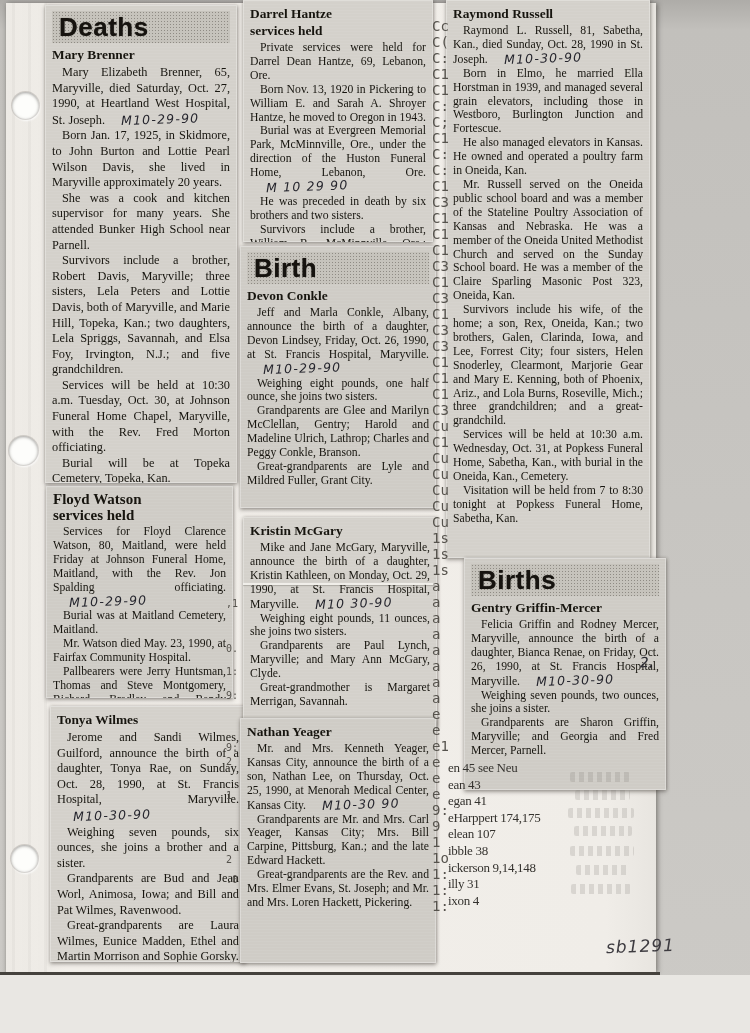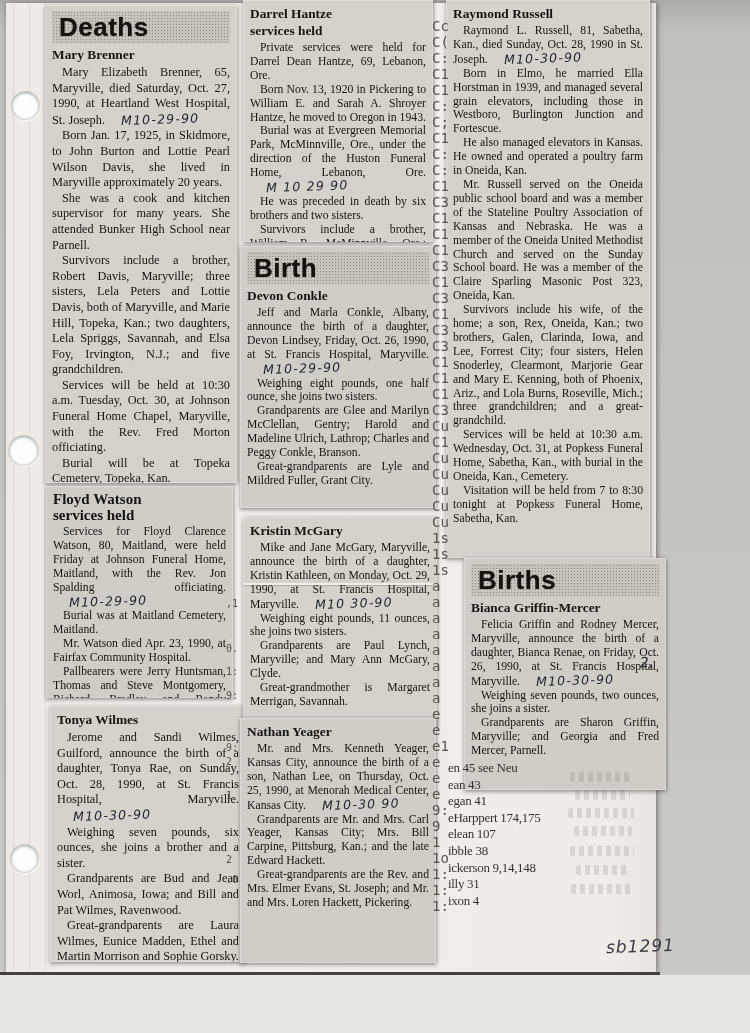--- a/index.html
+++ b/index.html
@@ -116,21 +116,21 @@
       <p class="para"><span>Burial will be at Topeka Cemetery, Topeka, Kan.</span></p>
     </div>
 </div>
 
 <div class="clip darker fs-b" style="left:46px;top:486px;width:187px;height:212px;">
   <h3 class="t">Floyd Watson</h3>
   <h3 class="t sub">services held</h3>
   <div class="body fs-b">
       <p class="para"><span>Services for Floyd Clarence Watson, 80, Maitland, were held Friday at Johnson Funeral Home, Maitland, with the Rev. Jon Spalding officiating.</span><span class="hand">M10-29-90</span></p>
       <p class="para"><span>Burial was at Maitland Cemetery, Maitland.</span></p>
-      <p class="para"><span>Mr. Watson died Apr. 23, 1990, at Fairfax Community Hospital.</span></p>
+      <p class="para"><span>Mr. Watson died May. 23, 1990, at Fairfax Community Hospital.</span></p>
       <p class="para"><span>Pallbearers were Jerry Huntsman, Thomas and Steve Montgomery, Richard, Bradley and Randy Patterson.</span></p>
     </div>
 </div>
 
 <div class="clip" style="left:50px;top:706px;width:196px;height:256px;">
   <h3 class="t">Tonya Wilmes</h3>
   <div class="body fs-a">
       <p class="para"><span>Jerome and Sandi Wilmes, Guilford, announce the birth of a daughter, Tonya Rae, on Sunday, Oct. 28, 1990, at St. Francis Hospital, Maryville.</span><span class="hand">M10-30-90</span></p>
       <p class="para"><span>Weighing seven pounds, six ounces, she joins a brother and a sister.</span></p>
       <p class="para"><span>Grandparents are Bud and Jean Worl, Animosa, Iowa; and Bill and Pat Wilmes, Ravenwood.</span></p>
@@ -193,21 +193,21 @@
       <p class="para"><span>Survivors include his wife, of the home; a son, Rex, Oneida, Kan.; two brothers, Galen, Clarinda, Iowa, and Lee, Forrest City; four sisters, Helen Snoderley, Clearmont, Marjorie Gear and Mary E. Kenning, both of Phoenix, Ariz., and Lola Burns, Roseville, Mich.; three grandchildren; and a great-grandchild.</span></p>
       <p class="para"><span>Services will be held at 10:30 a.m. Wednesday, Oct. 31, at Popkess Funeral Home, Sabetha, Kan., with burial in the Oneida, Kan., Cemetery.</span></p>
       <p class="para"><span>Visitation will be held from 7 to 8:30 tonight at Popkess Funeral Home, Sabetha, Kan.</span></p>
     </div>
 </div>
 
 <div class="clip darker" style="left:448px;top:558px;width:202px;height:232px;margin-left:16px;">
   <div class="banner">
     <span>Births</span>
   </div>
-  <h3 class="t">Bianca Griffin-Mercer</h3>
+  <h3 class="t">Gentry Griffin-Mercer</h3>
   <div class="body fs-b">
       <p class="para"><span>Felicia Griffin and Rodney Mercer, Maryville, announce the birth of a daughter, Bianca Renae, on Friday, Oct. 26, 1990, at St. Francis Hospital, Maryville.</span><span class="hand">M10-30-90</span></p>
       <p class="para"><span>Weighing seven pounds, two ounces, she joins a sister.</span></p>
       <p class="para"><span>Grandparents are Sharon Griffin, Maryville; and Georgia and Fred Mercer, Parnell.</span></p>
     </div>
 </div>
 
 <div class="typed">
     <div>en 45 see Neu</div>
     <div>ean 43</div>

